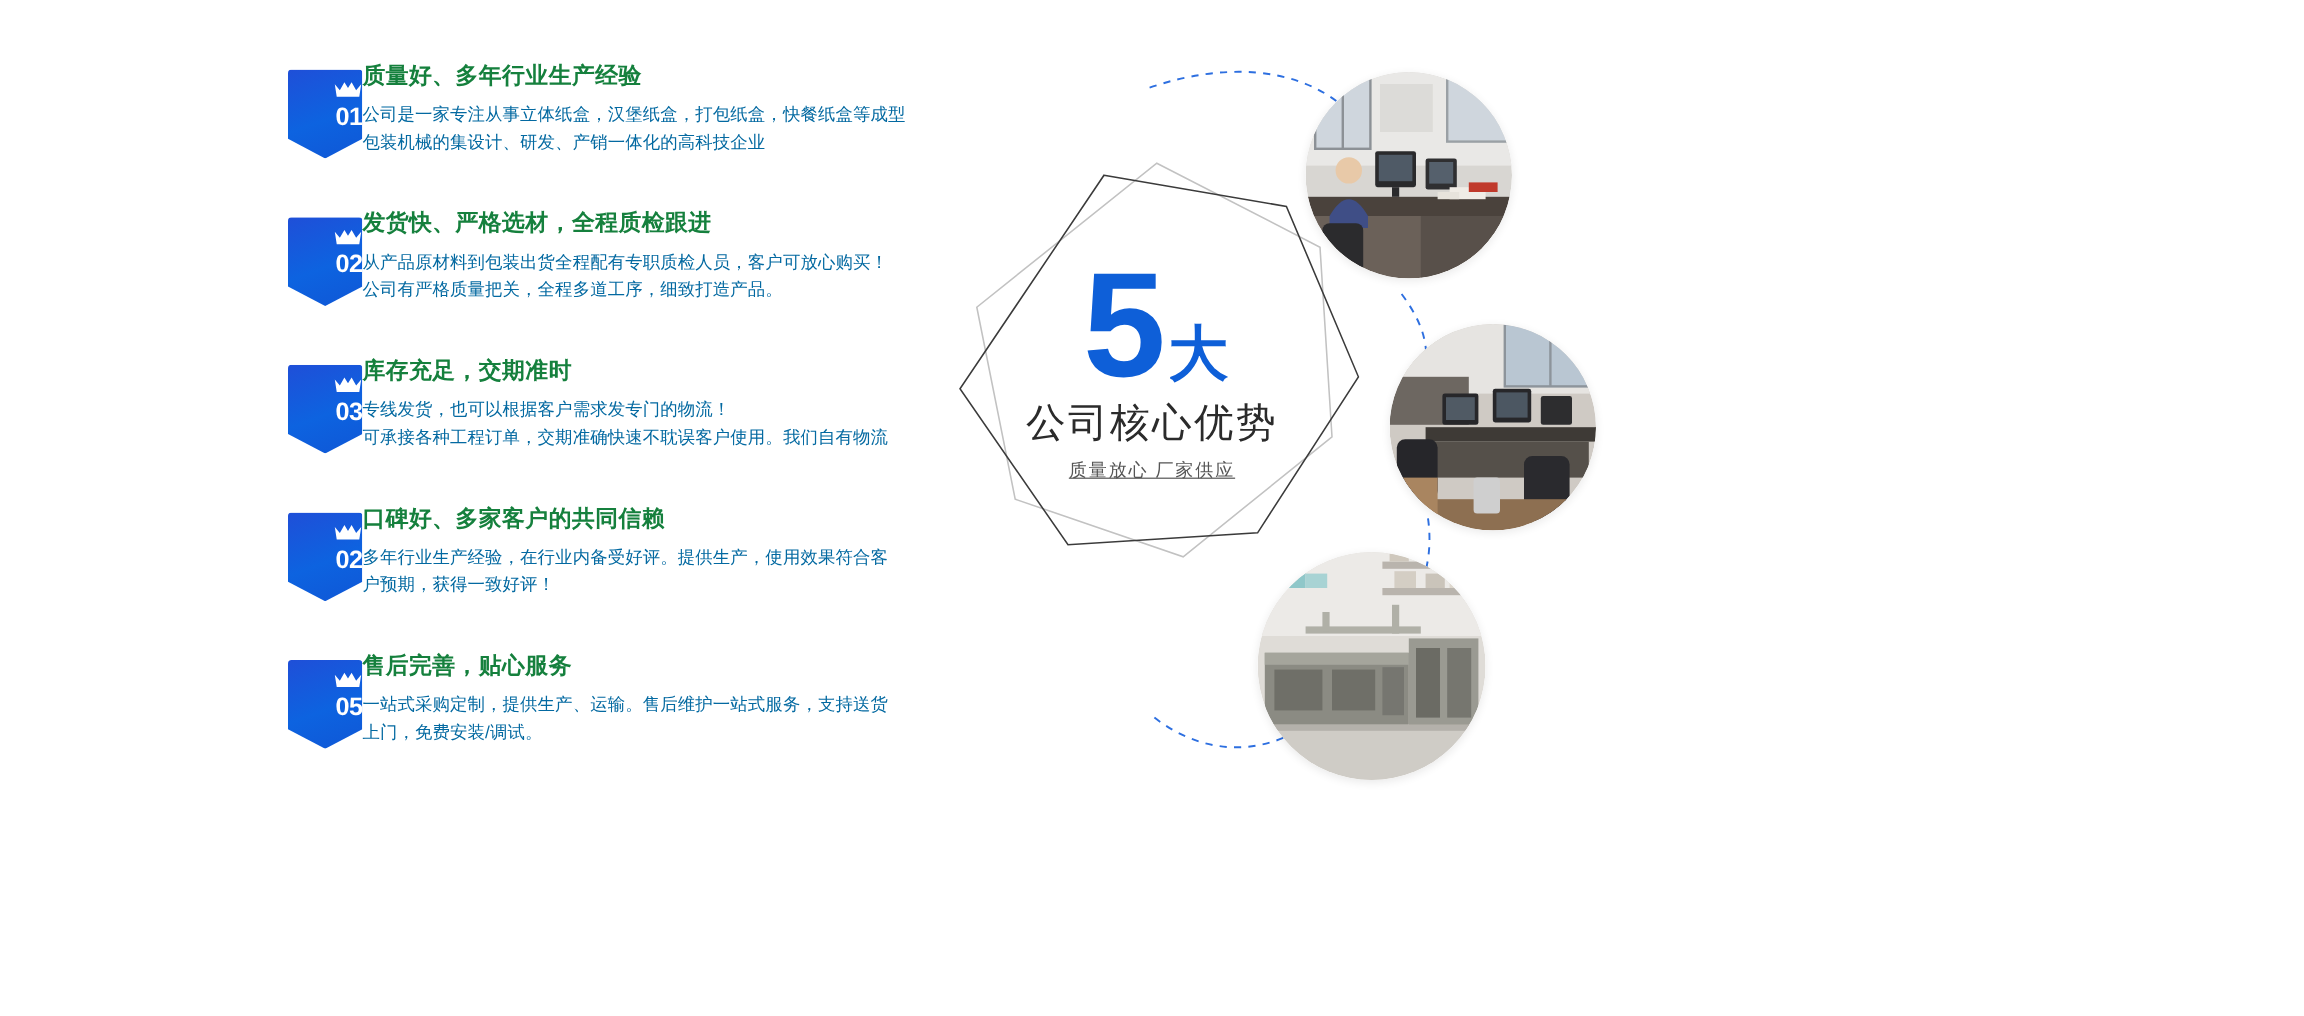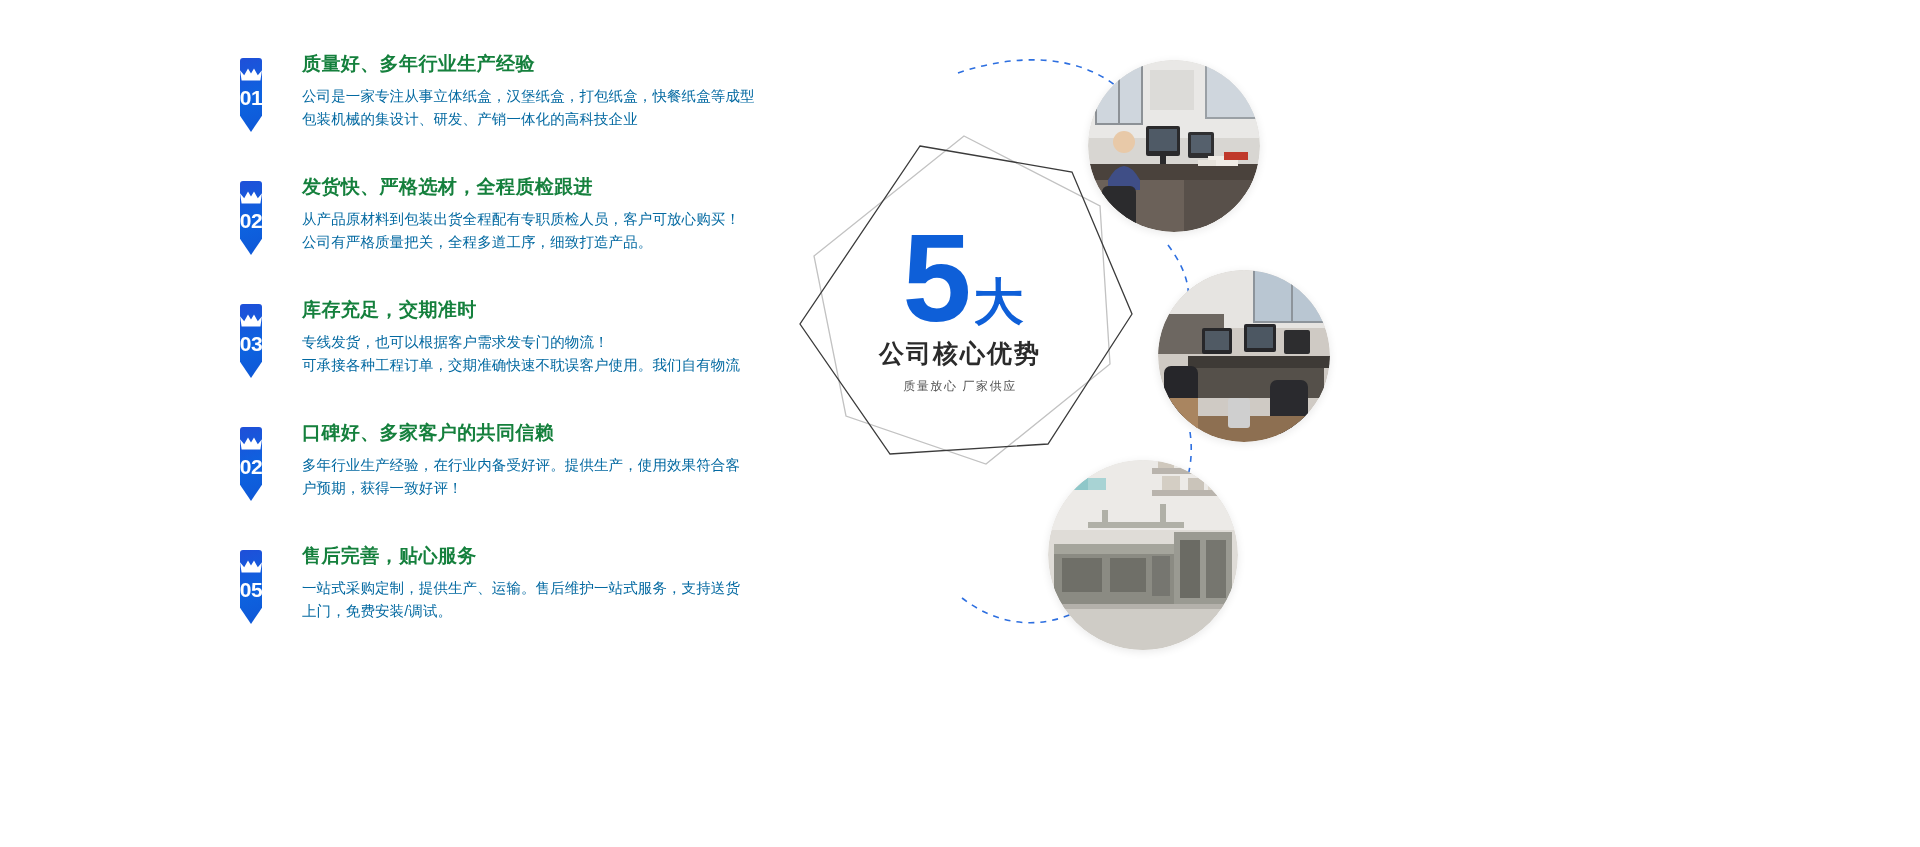--- a/index.html
+++ b/index.html
@@ -23,28 +23,28 @@
     min-height: 96px;
     padding-left: 62px;
     margin-bottom: 27px;
   }
   .feature:last-child { margin-bottom: 0; }
 
   
   .badge {
     position: absolute;
     left: 0; top: 6px;
-    width: 22px; height: 74px;
+    width: 62px; height: 74px;
     background: linear-gradient(160deg, #1f4fd8 0%, #0d63e0 55%, #0f57d6 100%);
     border-radius: 3px 3px 0 0;
     -webkit-clip-path: polygon(0 0, 100% 0, 100% 78%, 50% 100%, 0 78%);
     clip-path: polygon(0 0, 100% 0, 100% 78%, 50% 100%, 0 78%);
     display: flex;
     flex-direction: column;
-    align-items: center;
+    align-items: flex-end;
     padding-top: 9px;
   }
   .badge .crown { width: 24px; height: 15px; display:block; }
   .badge .num {
     color: #ffffff;
     font-size: 21px;
     font-weight: 700;
     letter-spacing: -0.5px;
     line-height: 1;
     margin-top: 5px;
@@ -102,32 +102,33 @@
   }
   .big-da {
     font-size: 50px;
     font-weight: 700;
     color: #0e5fd8;
     line-height: 1;
     margin-left: 4px;
     margin-bottom: 8px;
   }
   .core-adv {
-    font-size: 25px;
+    font-size: 33px;
     color: #2b2b2b;
     letter-spacing: 2px;
     margin-top: 2px;
-    font-weight: 700;
+    font-weight: 400;
   }
   .sub-adv {
-    font-size: 12px;
+    font-size: 15px;
     color: #555555;
     letter-spacing: 1.6px;
     margin-top: 8px;
     font-weight: 400;
+    text-decoration: underline;
   }
 
   
   .photos { position: absolute; left: 940px; top: 0; width: 460px; height: 847px; }
   .photo {
     position: absolute;
     border-radius: 50%;
     overflow: hidden;
     box-shadow: 0 2px 8px rgba(0,0,0,0.09);
   }

